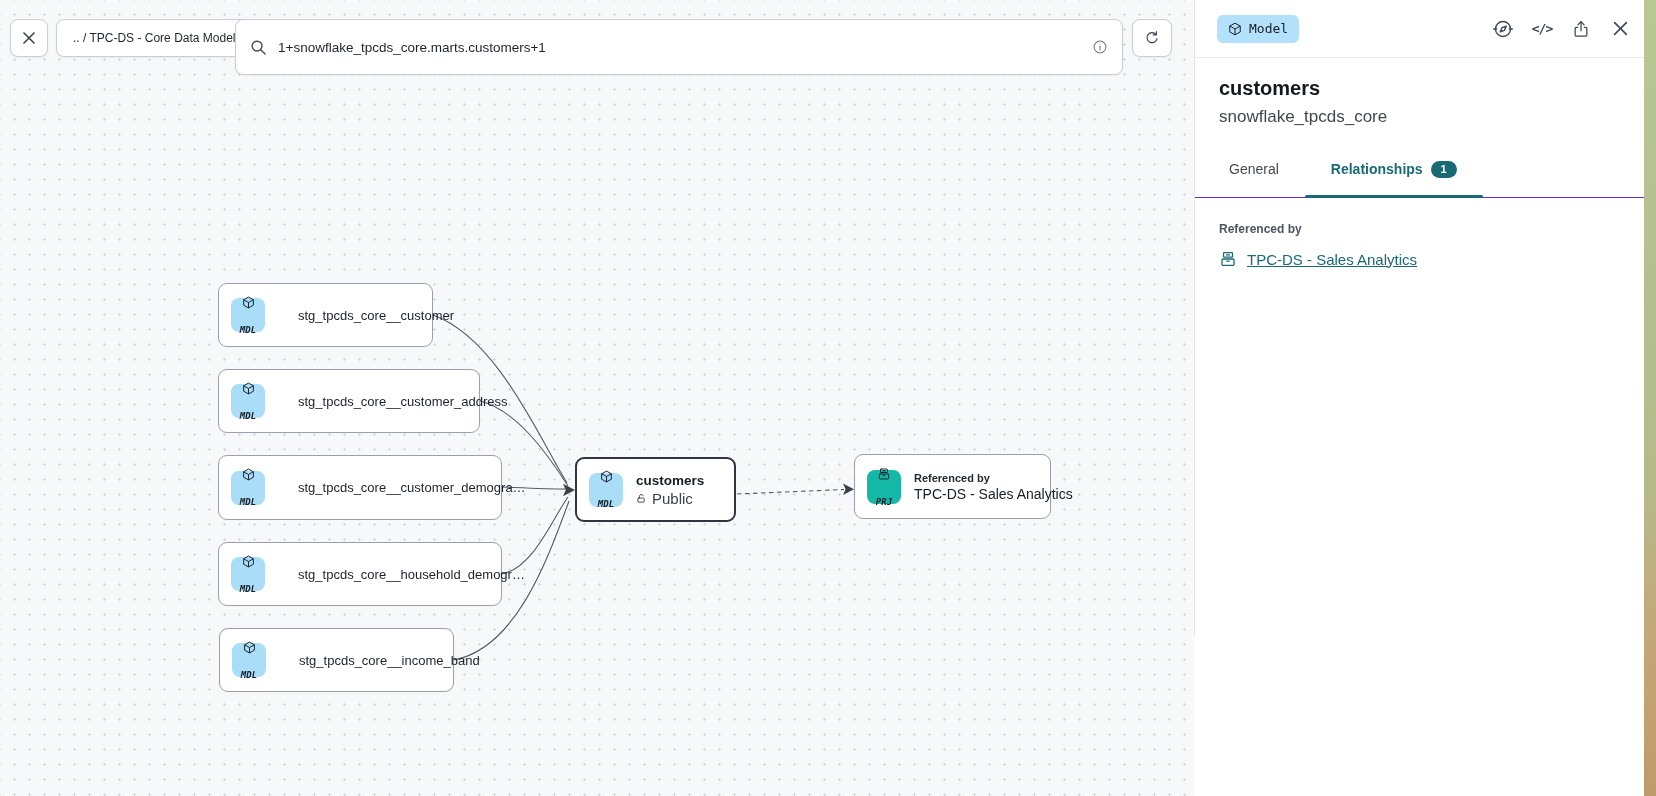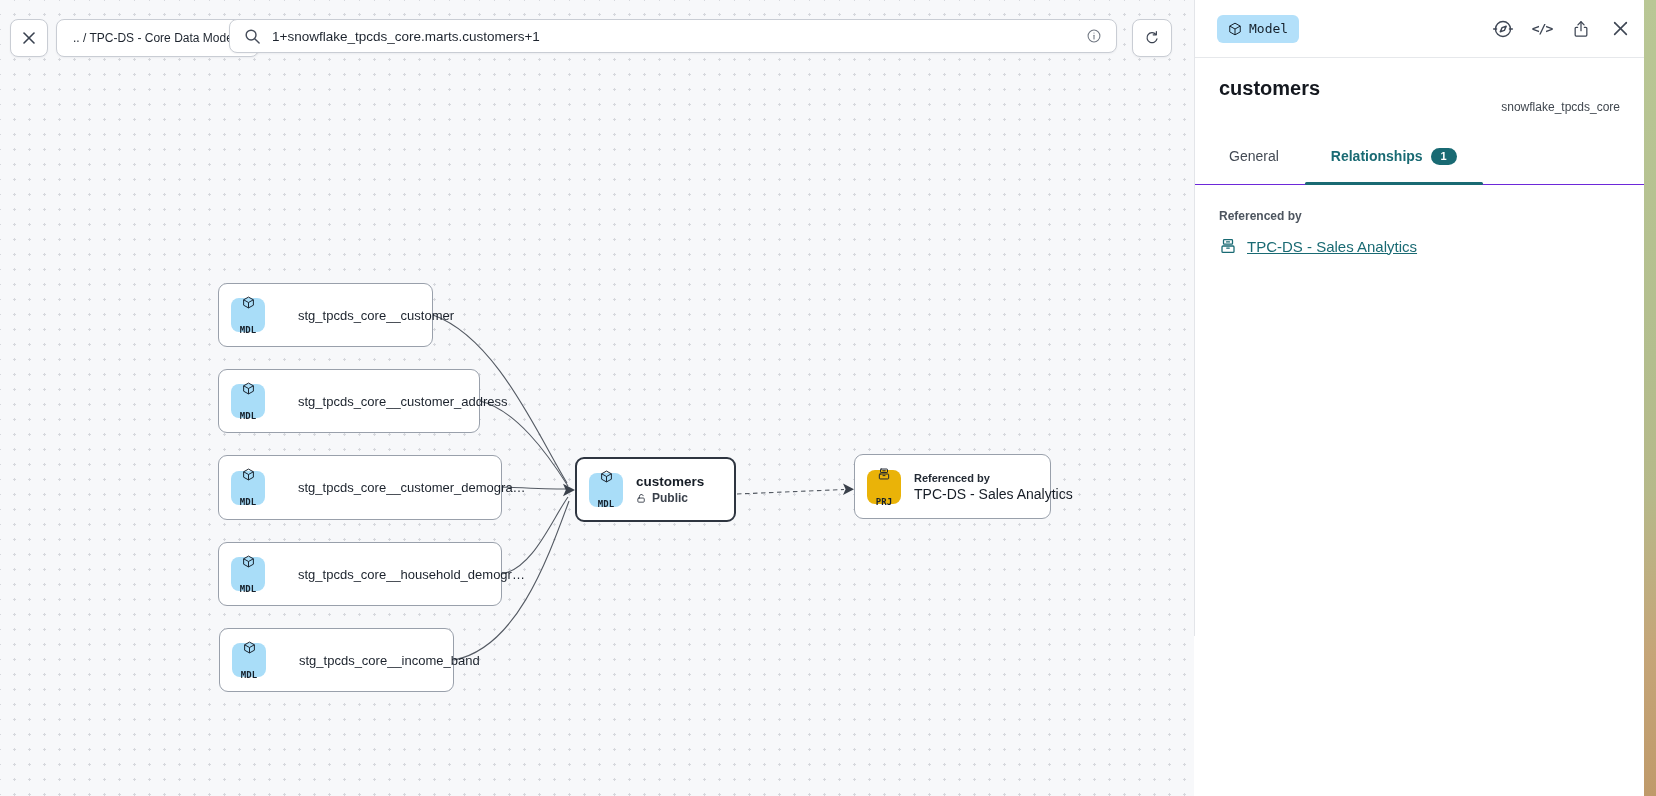--- a/index.html
+++ b/index.html
@@ -12,59 +12,59 @@
           background-image:radial-gradient(#d6d8dd 1px, transparent 1.2px);
           background-size:15px 15px;background-position:7px 7px;}
   .edges{position:absolute;left:0;top:0;pointer-events:none;}
 
   
   .chip{position:absolute;display:flex;align-items:center;background:#fff;
         border:1px solid #c9cdd4;border-radius:8px;box-shadow:0 1px 2px rgba(16,24,40,.05);
         box-sizing:border-box;}
   .btn-close{left:10px;top:19px;width:38px;height:38px;justify-content:center;cursor:pointer;}
   .crumb{left:56px;top:19px;height:38px;padding:0 16px;font-size:12px;color:#1d242e;cursor:pointer;}
-  .search{left:229px;top:19px;width:888px;height:34px;padding:0 14px;gap:9px;}
+  .search{left:235px;top:19px;width:888px;height:56px;padding:0 14px;gap:9px;}
   .search input{flex:1;border:none;outline:none;font:13.5px "Liberation Sans","DejaVu Sans",sans-serif;
                 color:#1d242e;background:transparent;}
   .btn-refresh{left:1132px;top:19px;width:40px;height:38px;justify-content:center;cursor:pointer;}
   .icon{display:inline-flex;align-items:center;justify-content:center;flex:none;}
 
   
   .node{position:absolute;display:flex;align-items:center;gap:13px;background:#fff;
         border:1px solid #99a0ab;border-radius:9px;padding:0 14px 0 12px;box-sizing:border-box;cursor:pointer;}
   .node-label{font-size:13px;color:#1b222c;white-space:nowrap;margin-left:20px;}
   .badge-sq{width:34px;height:34px;border-radius:8px;display:flex;flex-direction:column;
-            align-items:center;justify-content:center;flex:none;gap:16px;}
+            align-items:center;justify-content:center;flex:none;gap:16px;font-style:italic;}
   .badge-sq .bt{font-family:"DejaVu Sans Mono","Liberation Mono",monospace;font-size:9px;
                 font-weight:700;color:#16202b;line-height:10px;}
   .badge-mdl{background:#a9ddf8;}
-  .badge-prj{background:#eab308;}
+  .badge-prj{background:#14b8a6;}
   .node.center{border:2px solid #2e3540;border-radius:9px;}
   .node .stack{display:flex;flex-direction:column;justify-content:center;gap:2px;}
   .center-title{font-size:13.5px;font-weight:600;color:#161d26;}
-  .vis-row{display:flex;align-items:center;gap:5px;font-size:12px;color:#3a414b;font-weight:bold;}
+  .vis-row{display:flex;align-items:center;gap:5px;font-size:15px;color:#3a414b;}
   .eyebrow{font-size:11px;font-weight:600;color:#232a34;}
   .ref-title{font-size:14px;color:#161d26;white-space:nowrap;}
 
   
   .panel{position:absolute;left:1194px;top:0;width:450px;height:636px;background:#fff;
          border-left:1px solid #e3e5e9;box-sizing:border-box;}
   .panel-head{height:58px;display:flex;align-items:center;padding:0 12px 0 22px;
               border-bottom:1px solid #e6e8eb;box-sizing:border-box;}
   .type-badge{display:inline-flex;align-items:center;gap:7px;background:#b3e0fa;color:#15202b;
               border-radius:6px;height:28px;padding:0 11px;
               font-family:"DejaVu Sans Mono","Liberation Mono",monospace;font-size:13px;}
   .head-actions{margin-left:auto;display:flex;align-items:center;gap:15px;}
   .icon-btn{width:24px;height:24px;display:flex;align-items:center;justify-content:center;
             cursor:pointer;color:#3e4654;background:none;border:none;padding:0;}
   .code-glyph{font-family:"DejaVu Sans Mono","Liberation Mono",monospace;font-size:13px;
               font-weight:600;color:#3e4654;letter-spacing:-1px;}
   .title-block{padding:18px 24px 14px 24px;}
   .panel-title{font-size:20px;font-weight:700;color:#14181f;line-height:24px;}
-  .panel-sub{font-size:12px;color:#40474f;text-align:right;}
+  .panel-sub{margin-top:7px;font-size:17px;color:#40474f;}
   .tabs{display:flex;align-items:stretch;height:57px;padding-left:8px;
         border-bottom:1px solid #6d28d9;box-sizing:border-box;}
   .tab{display:flex;align-items:center;justify-content:center;gap:8px;padding:0 26px;
        font-size:14px;color:#434a54;cursor:pointer;position:relative;}
   .tab.active{color:#196a73;font-weight:700;justify-content:space-between;}
   .tab.active::after{content:"";position:absolute;left:0;right:0;bottom:-1px;height:3px;
                      background:#196a73;border-radius:2px;}
   .count-pill{display:inline-flex;align-items:center;justify-content:center;min-width:26px;height:17px;
               border-radius:9px;background:#196a73;color:#fff;font-size:11px;font-weight:700;}
   .panel-body{padding:24px 24px;}

